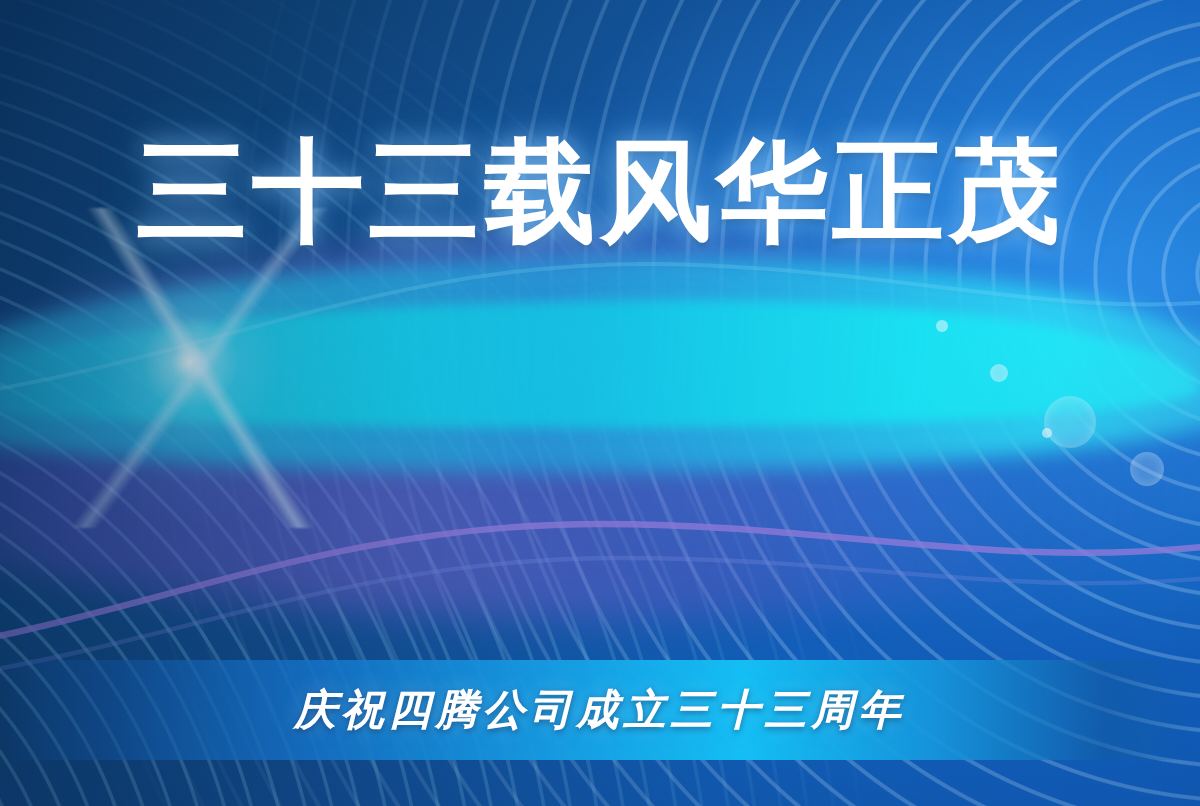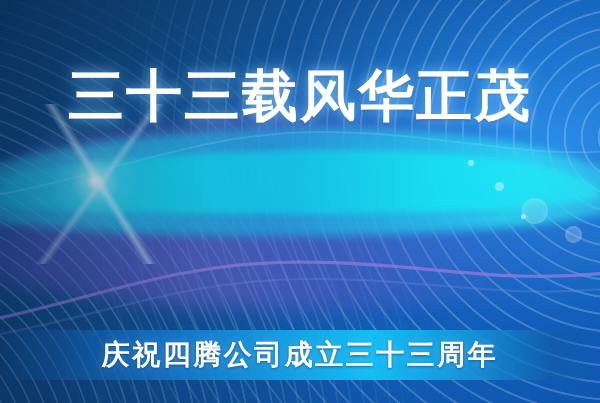--- a/index.html
+++ b/index.html
@@ -153,24 +153,25 @@
       rgba(20,112,196,0.88) 26%,
       rgba(22,156,226,0.96) 46%,
       rgba(20,190,244,1.00) 62%,
       rgba(22,150,220,0.92) 78%,
       rgba(18,92,166,0.60) 92%,
       rgba(14,60,116,0.00) 100%);
   }
   .subtitle-text{
     color:#ffffff;
     font-family:"Liberation Serif","DejaVu Serif",serif;
-    font-size:28px;
+    font-size:21px;
     font-weight:bold;
     letter-spacing:2.5px;
     text-shadow:0 1px 3px rgba(8,40,86,0.55), 0 0 10px rgba(170,220,255,0.35);
+    font-style:italic;
   }
 </style>
 </head>
 <body>
 
 <div id="banner">
 
   <div class="layer arcs-right"></div>
   <div class="layer arcs-left"></div>
 

